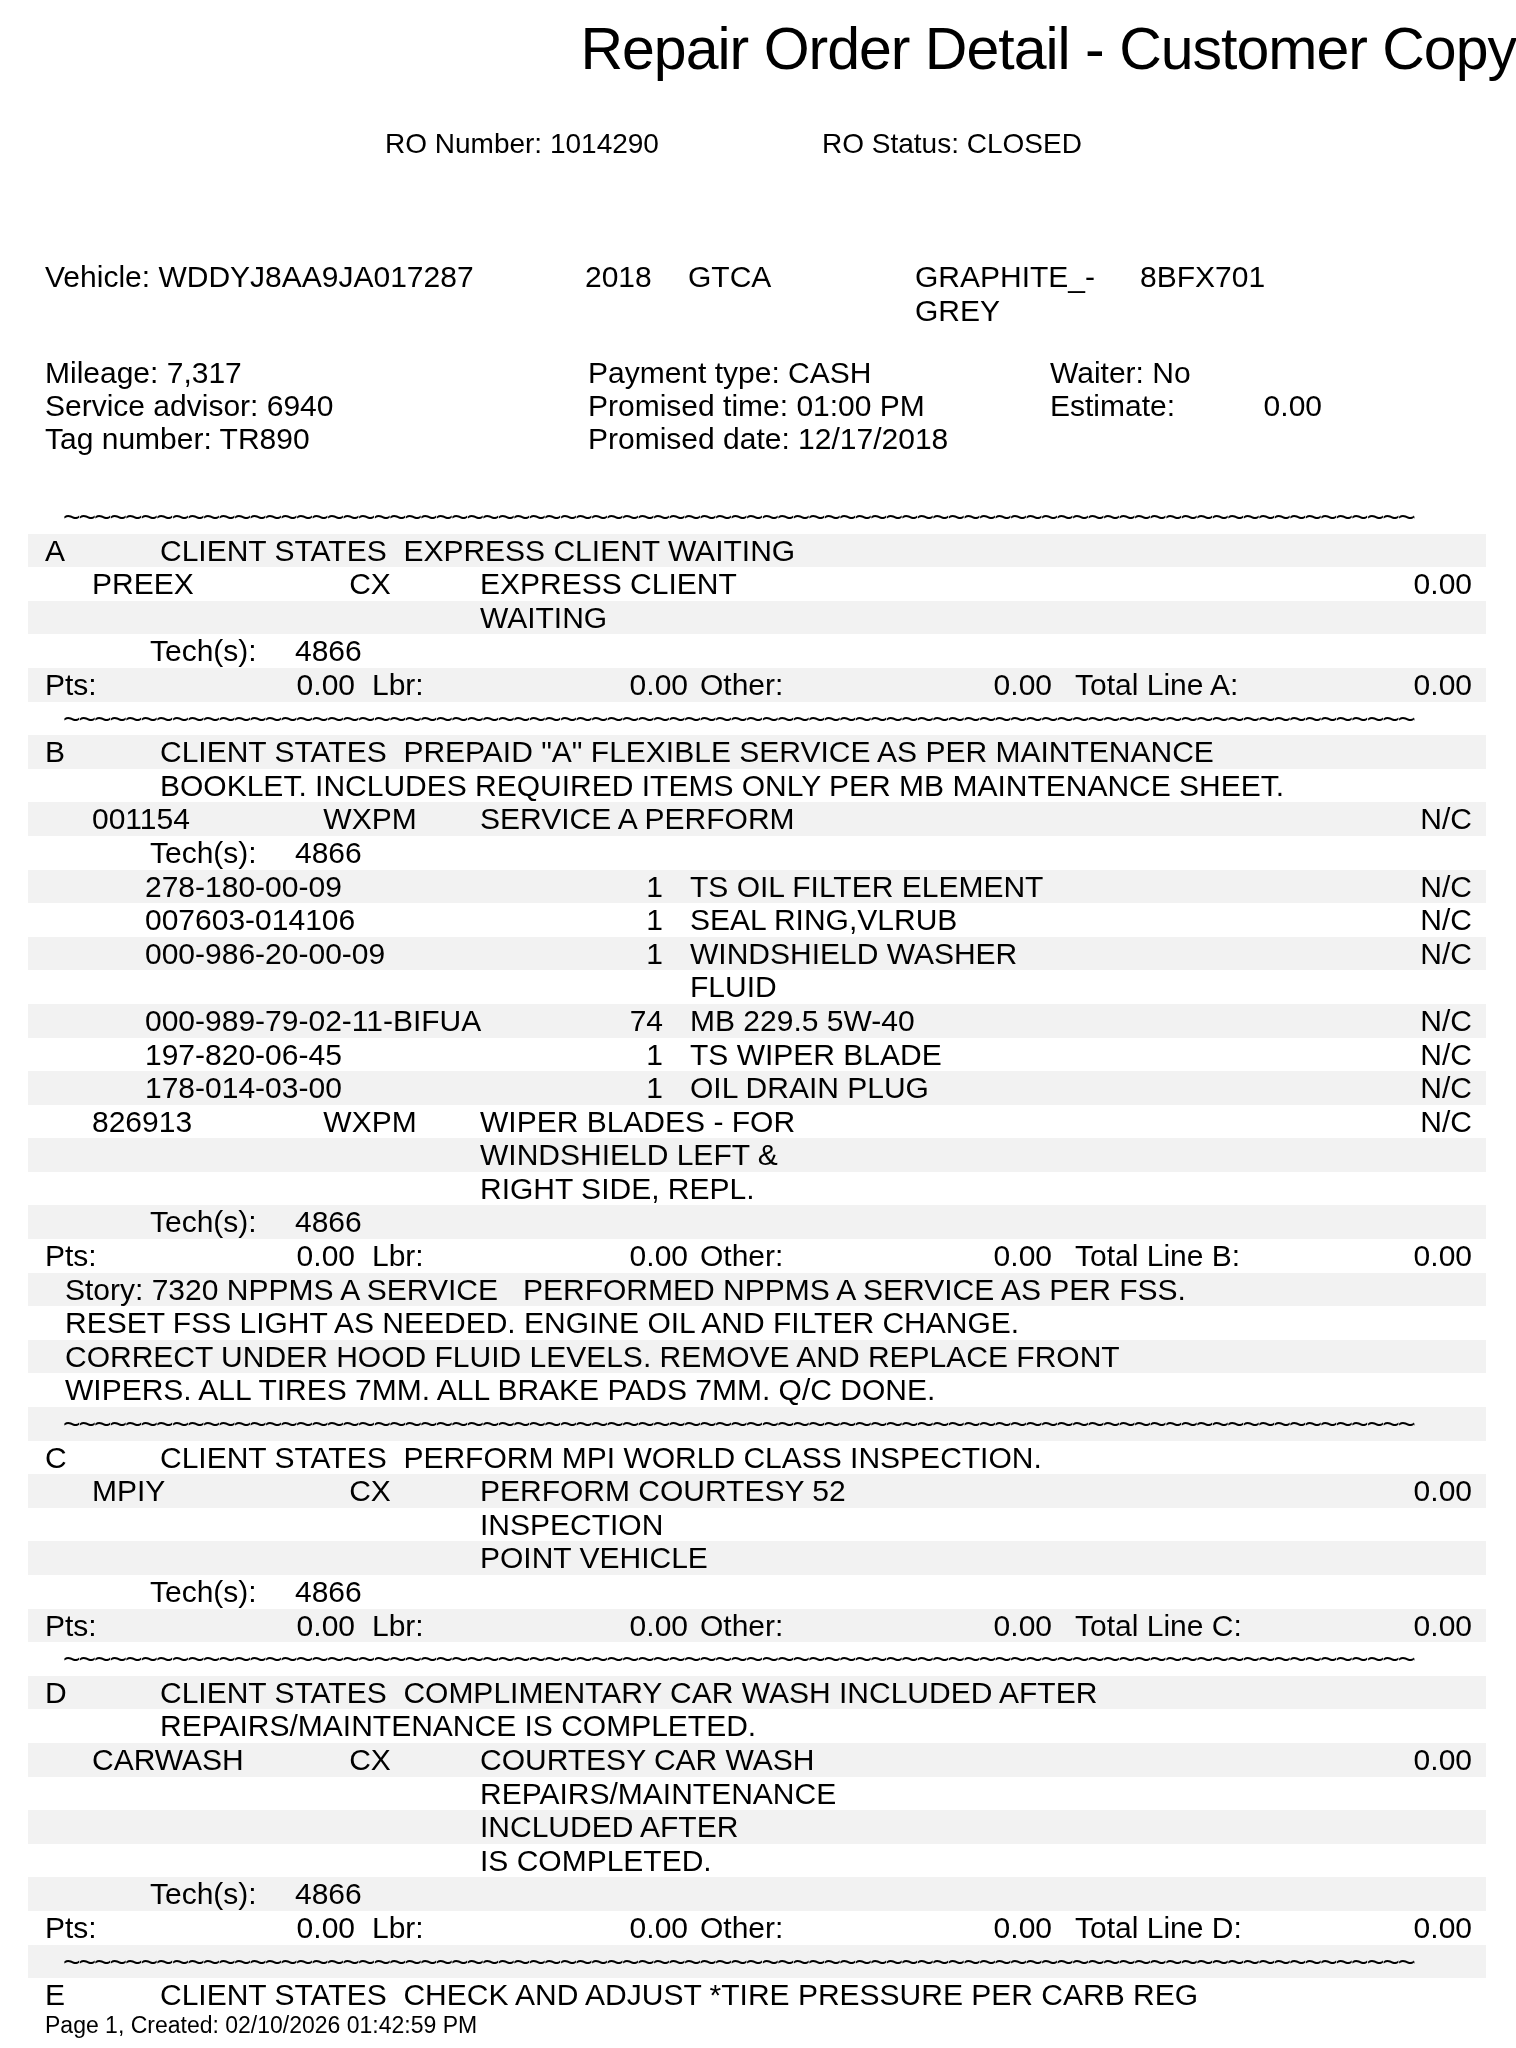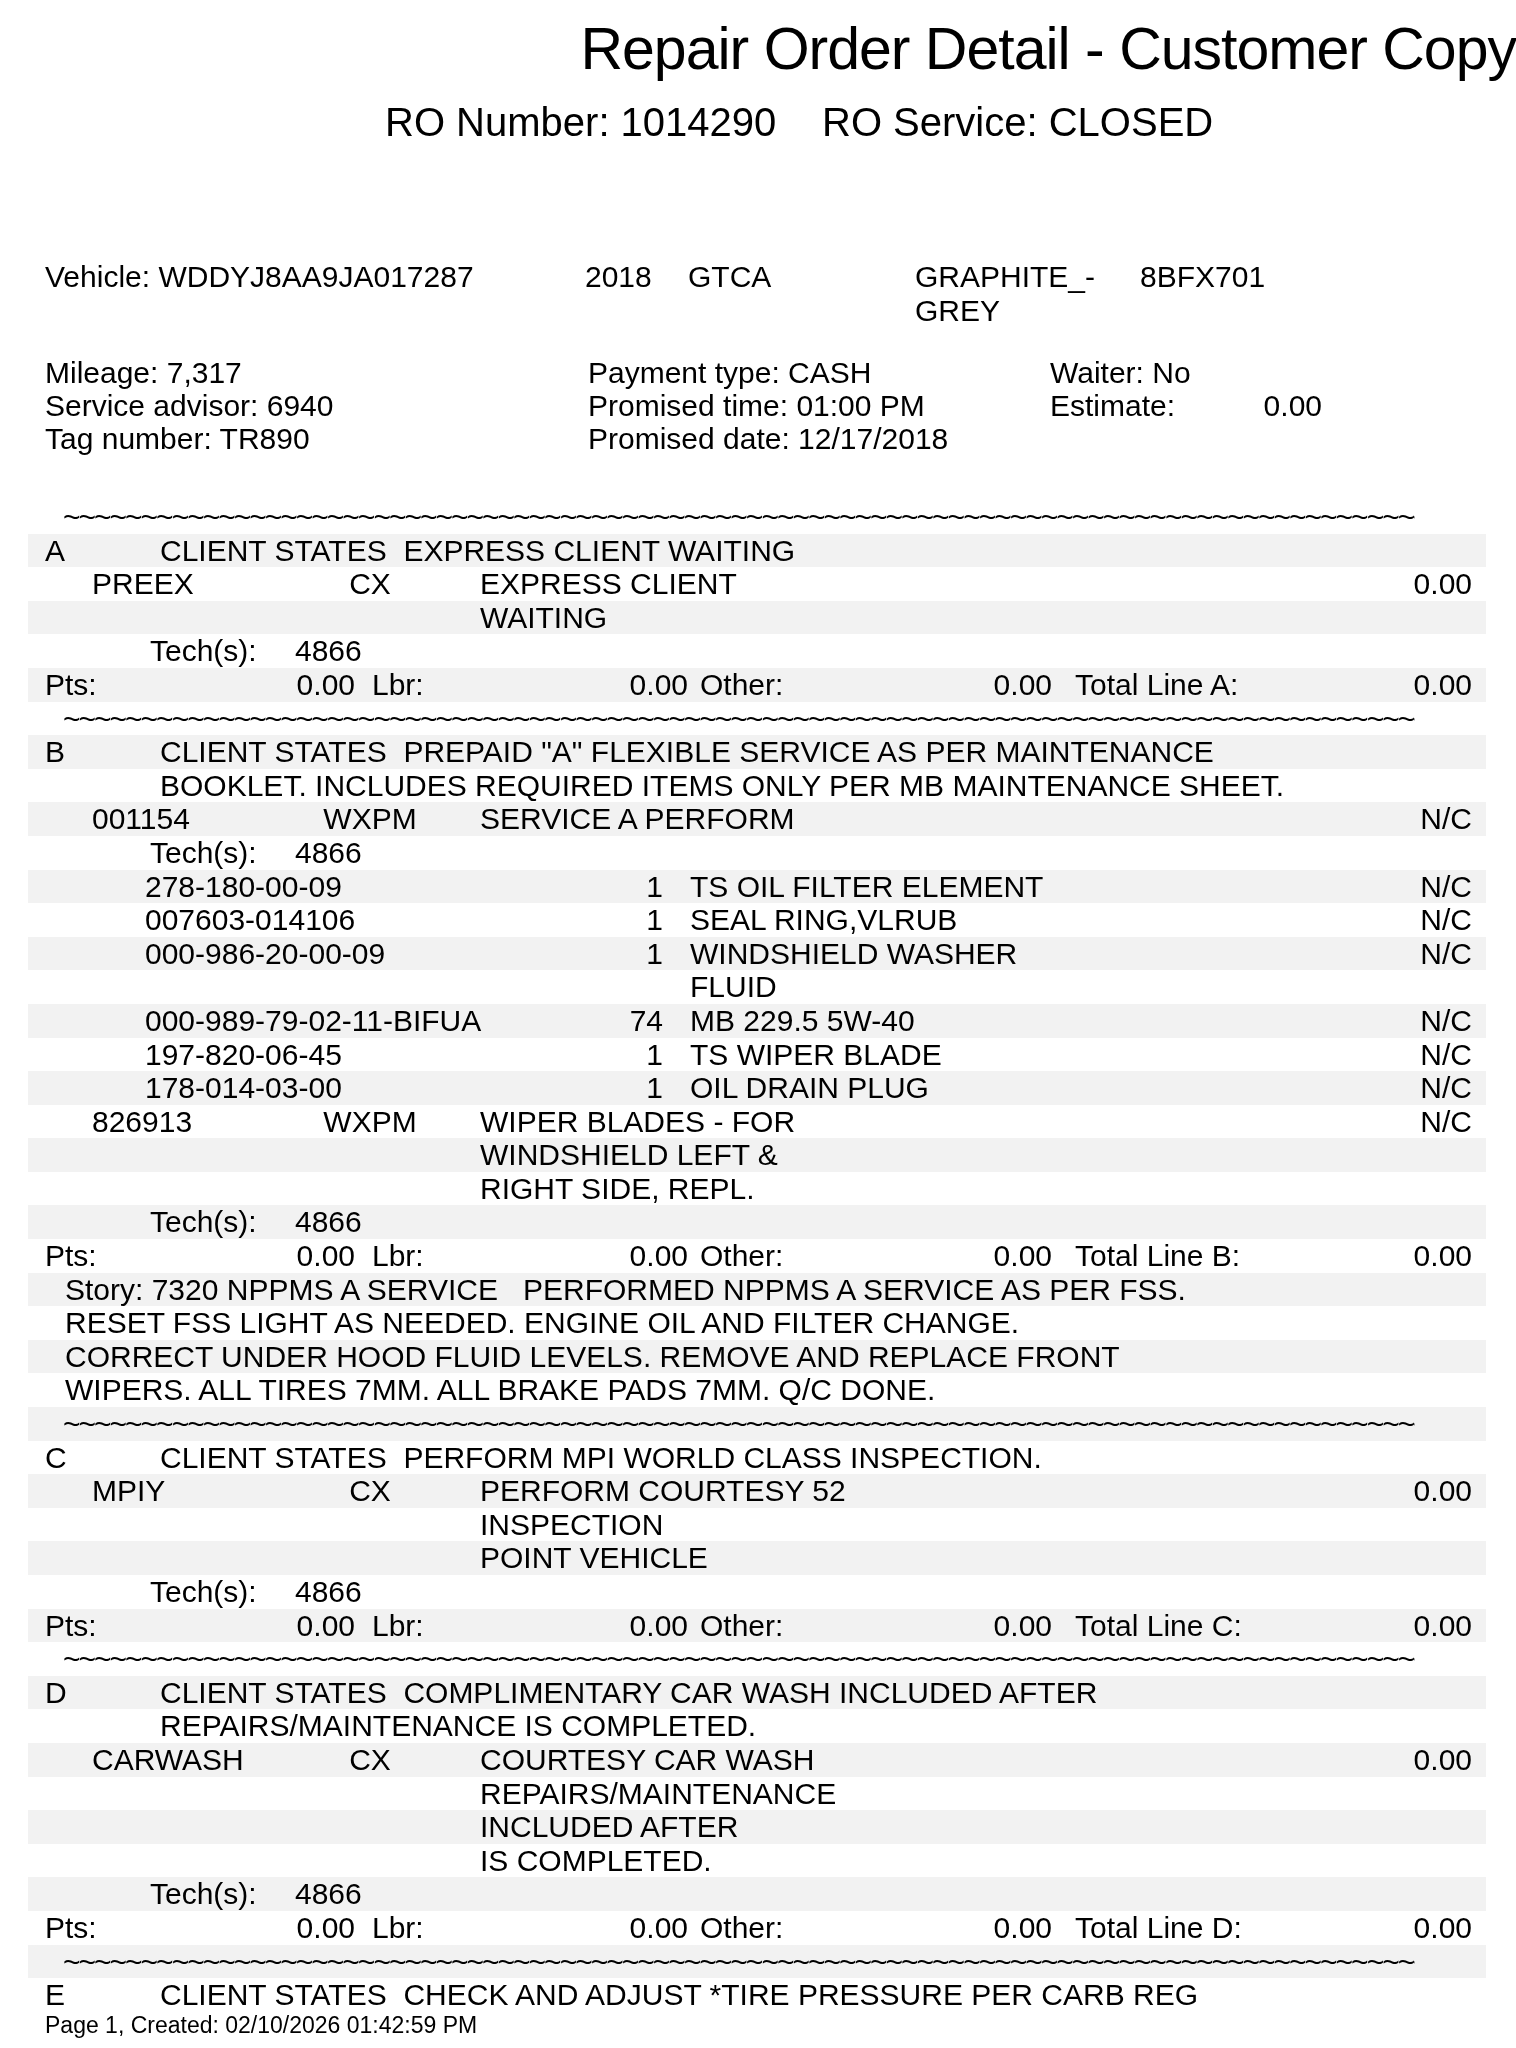--- a/index.html
+++ b/index.html
@@ -1,21 +1,21 @@
 <!DOCTYPE html>
 <html><head>
 <meta charset="utf-8">
 <style>
   html,body{margin:0;padding:0;background:#fff;}
   .page{position:relative;width:1516px;height:2048px;background:#ffffff;overflow:hidden;
         font-family:"Liberation Sans",sans-serif;color:#000;}
   
   .title{position:absolute;top:16px;left:0;width:100%;text-align:right;
          font-size:59px;line-height:66px;letter-spacing:-1px;white-space:pre;}
-  .ro-line span{position:absolute;top:100px;font-size:40px;white-space:pre;}
+  .ro-line span{position:absolute;top:128px;font-size:28px;white-space:pre;}
   .ro-number{left:385px;}
   .ro-status{left:822px;}
   
   .abs{position:absolute;font-size:30px;line-height:33px;white-space:pre;}
   
   .rows{position:absolute;top:500px;left:0;width:1516px;}
   .row{position:relative;height:33.6px;line-height:33.6px;font-size:30px;}
   .row:nth-child(even){background:linear-gradient(to right,
       rgba(0,0,0,0) 0 28px, #f2f2f2 28px 1486px, rgba(0,0,0,0) 1486px);}
   .row span{position:absolute;top:0;white-space:pre;}
@@ -40,21 +40,21 @@
 </style>
 </head>
 <body>
 
 <div class="page">
 
   <div class="title">Repair Order Detail - Customer Copy</div>
 
   <div class="ro-line">
     <span class="ro-number">RO Number: 1014290</span>
-    <span class="ro-status">RO Service: CLOSED</span>
+    <span class="ro-status">RO Status: CLOSED</span>
   </div>
 
   <span class="abs" style="left:45px;top:260px">Vehicle: WDDYJ8AA9JA017287</span>
   <span class="abs" style="left:585px;top:260px">2018</span>
   <span class="abs" style="left:688px;top:260px">GTCA</span>
   <span class="abs" style="left:915px;top:260px">GRAPHITE_-</span>
   <span class="abs" style="left:915px;top:294px">GREY</span>
   <span class="abs" style="left:1140px;top:260px">8BFX701</span>
 
   <span class="abs" style="left:45px;top:356px">Mileage: 7,317</span>

